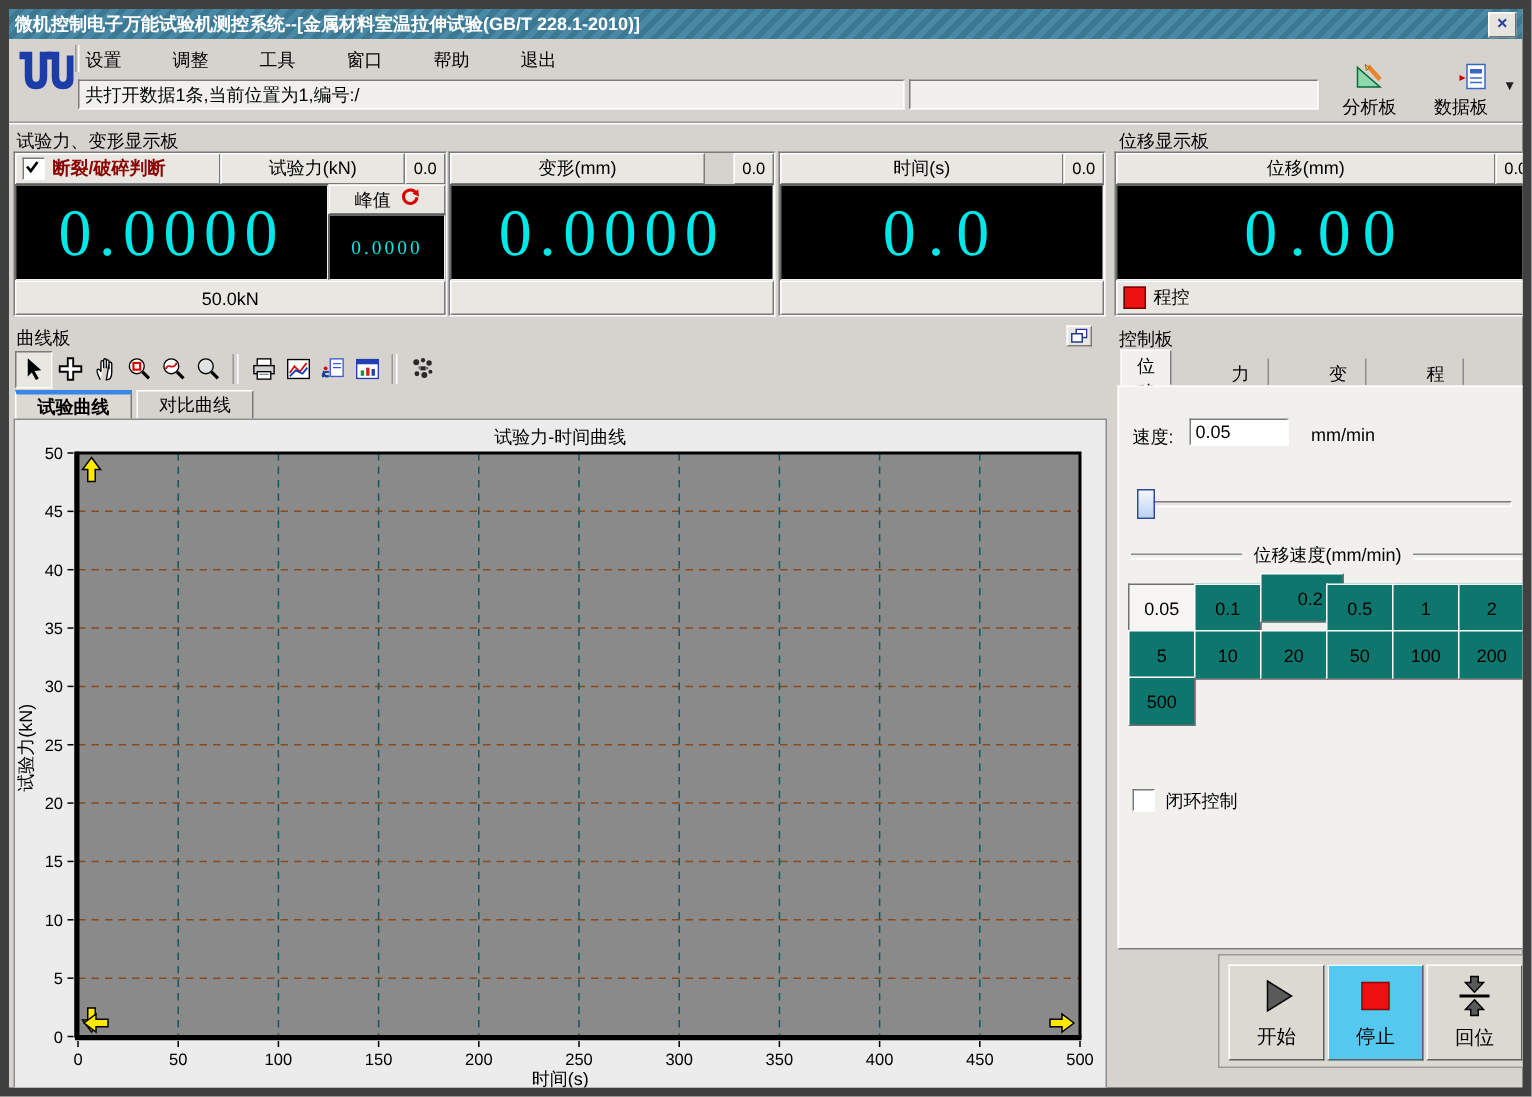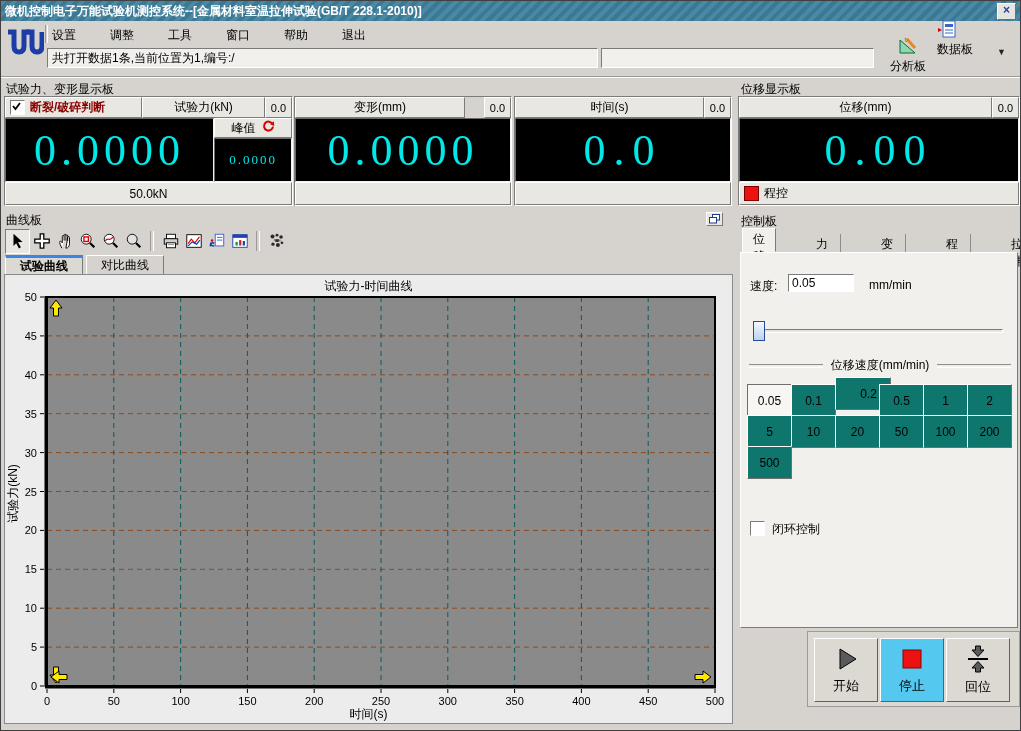--- a/index.html
+++ b/index.html
@@ -1,17 +1,17 @@
 <!DOCTYPE html>
 <html><head>
 <meta charset="utf-8">
 <style>
   html,body{margin:0;padding:0;background:#9a9a9a;}
   body{font-family:"Liberation Sans","DejaVu Sans",sans-serif;font-size:12px;color:#000;}
-  .win{position:relative;width:1021px;height:731px;background:#d6d3ce;border:1px solid #404040;box-sizing:border-box;overflow:hidden;}
+  .win{position:relative;width:1021px;height:731px;background:#d6d3ce;border:6px solid #404040;box-sizing:border-box;overflow:hidden;}
   .abs{position:absolute;box-sizing:border-box;}
   .raised{border:1px solid;border-color:#ffffff #7b7b7b #7b7b7b #ffffff;background:#e9e7e1;}
   .sunken{border:1px solid;border-color:#7b7b7b #ffffff #ffffff #7b7b7b;background:#f1f0ec;}
   .titlebar{position:absolute;left:0;top:0;width:100%;height:20px;
     background:repeating-linear-gradient(135deg,#4a89a6 0 4px,#3d7893 4px 8px);
     color:#fff;font-weight:bold;display:flex;align-items:center;padding:0 4px;box-sizing:border-box;}
   .title-text{flex:1;white-space:nowrap;overflow:hidden;font-size:12px;}
   .close-btn{width:17px;height:15px;background:#e6e4de;border:1px solid;border-color:#fff #6e6e6e #6e6e6e #fff;
     color:#2a3f9e;font-weight:bold;font-size:12px;line-height:13px;text-align:center;cursor:default;}
   .menurow{position:absolute;left:44px;top:24px;height:20px;display:flex;gap:20px;align-items:center;}
@@ -78,21 +78,21 @@
   <div class="abs" style="left:882px;top:36px;width:50px;height:36px;text-align:center;">
     <span>
       <svg width="20" height="18" viewBox="0 0 20 18">
         <polygon points="2,16 17,16 2,3" fill="#8fd8ae" stroke="#0a6a3a"></polygon>
         <line x1="9" y1="2" x2="17" y2="11" stroke="#e8862a" stroke-width="3"></line>
         <polygon points="7,1 10,3 8,5" fill="#f4c23a" stroke="#7a4a10" stroke-width="0.5"></polygon>
       </svg>
     </span>
     <div>分析板</div>
   </div>
-  <div class="abs" style="left:936px;top:19px;width:50px;height:36px;text-align:left;">
+  <div class="abs" style="left:936px;top:36px;width:50px;height:36px;text-align:right;">
     <span>
       <svg width="20" height="18" viewBox="0 0 20 18">
         <rect x="6" y="1" width="12" height="16" fill="#fff" stroke="#3a66c8"></rect>
         <rect x="8" y="4" width="8" height="3" fill="#3a66c8"></rect>
         <line x1="8" y1="10" x2="16" y2="10" stroke="#3a66c8"></line>
         <line x1="8" y1="13" x2="16" y2="13" stroke="#3a66c8"></line>
         <polygon points="1,8 5,10 1,12" fill="#d00000"></polygon>
       </svg>
     </span>
     <div>数据板</div>

